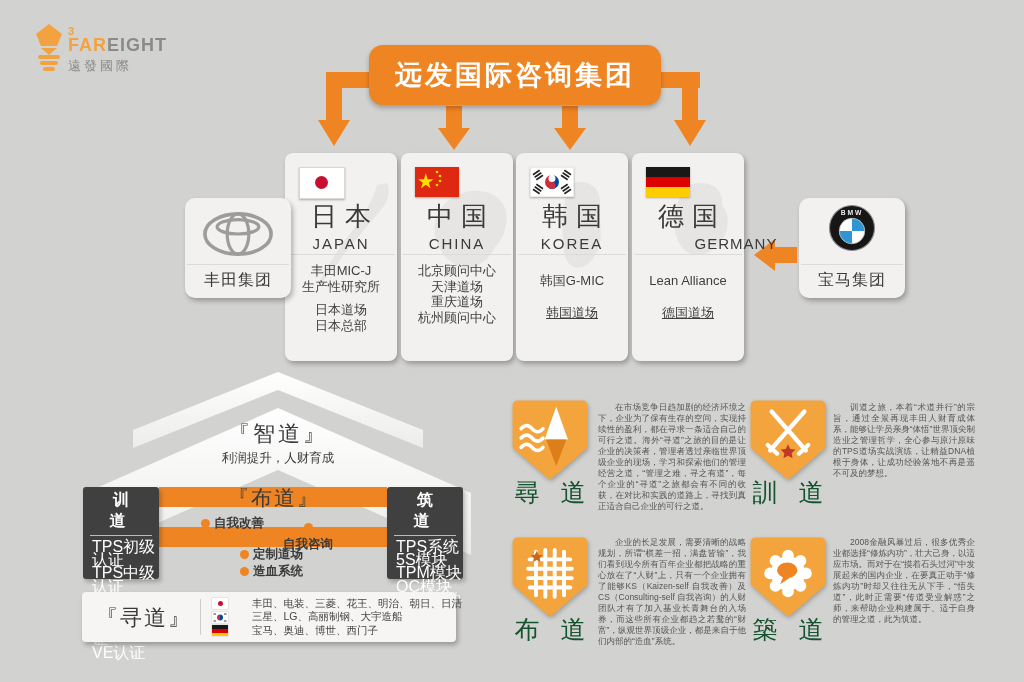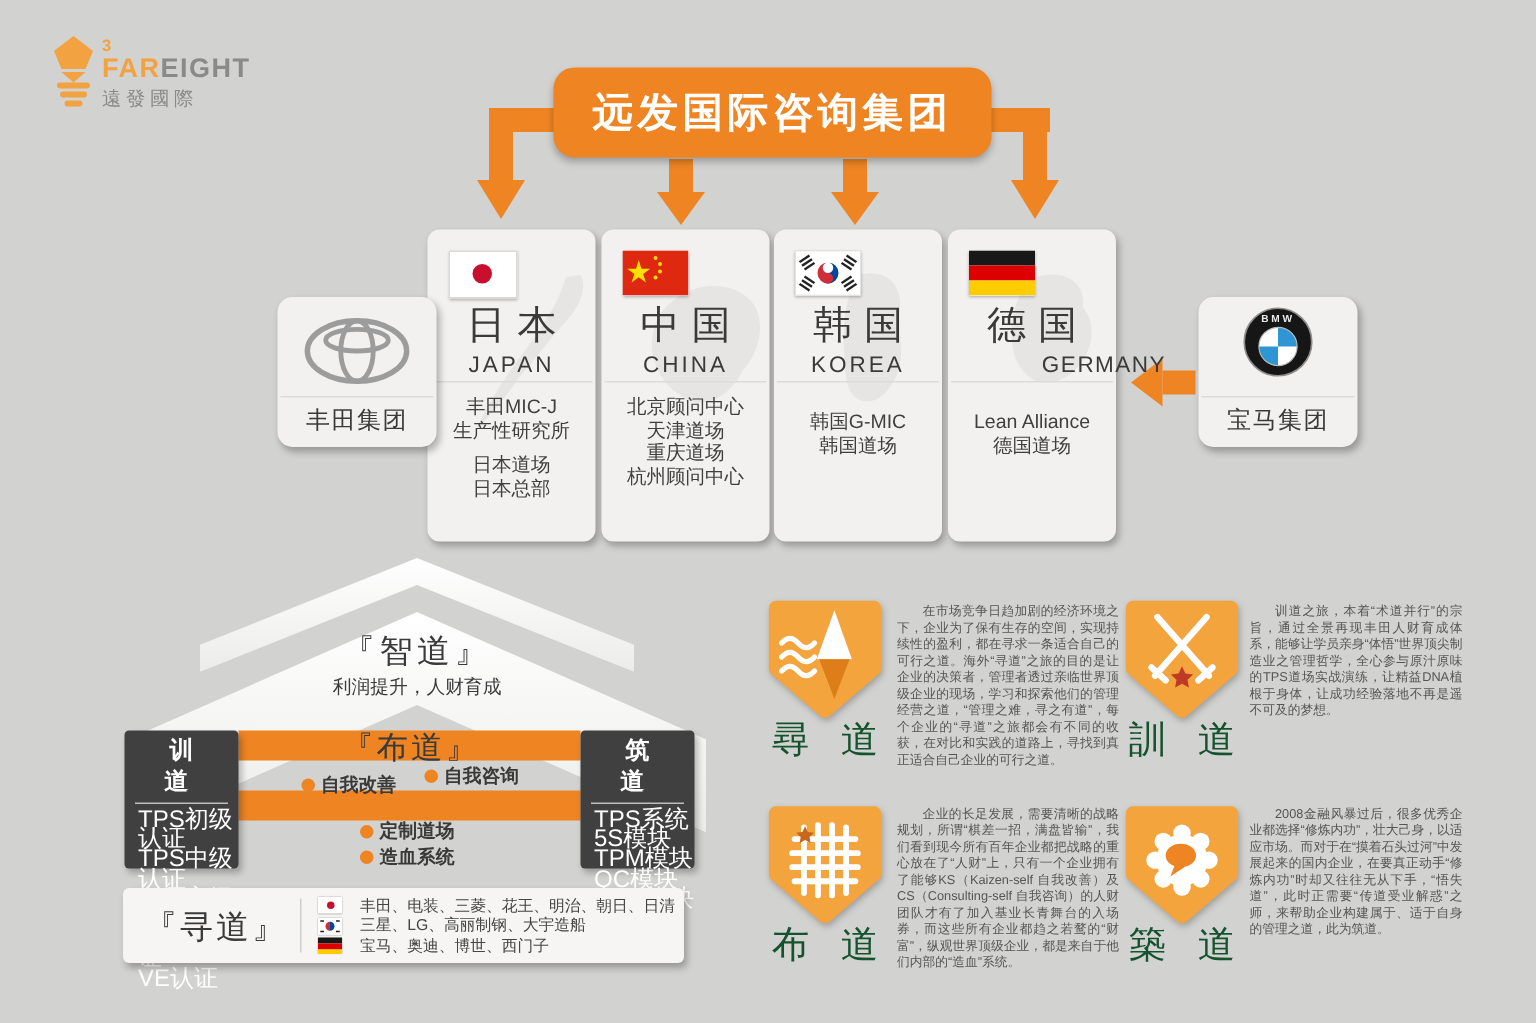--- a/index.html
+++ b/index.html
@@ -24,21 +24,21 @@
         box-shadow:2px 3px 5px rgba(0,0,0,.28);z-index:3;}
   .map{position:absolute;right:2px;top:22px;width:86px;height:150px;}
   .flag{position:absolute;left:14px;top:14px;width:44px;height:30px;box-shadow:0 1px 2px rgba(0,0,0,.3);overflow:hidden;}
   .flag-jp{background:#fff;border:1px solid #d9d8d6;}
   .jp-dot{position:absolute;left:15px;top:8px;width:13px;height:13px;border-radius:50%;background:#c8102e;}
   .flag-de .s1{height:10px;background:#181818;} .flag-de .s2{height:10px;background:#dd0000;} .flag-de .s3{height:10px;background:#ffcc00;}
   .cname{position:absolute;left:0;top:46px;width:100%;text-align:center;font-size:26px;letter-spacing:8px;text-indent:8px;font-weight:500;}
   .cen{position:absolute;left:0;top:82px;width:100%;text-align:center;font-size:15px;letter-spacing:2px;}
   .cdiv{position:absolute;left:2px;right:2px;top:101px;border-top:1px solid #dcdbd9;}
   .clines{position:absolute;left:0;top:110px;width:100%;text-align:center;font-size:13px;line-height:15.5px;color:#3f3f3f;}
-  .gap8{margin-top:8px;} .mt10{margin-top:10px;} .mt16{}
+  .gap8{margin-top:8px;} .mt10{margin-top:10px;} .mt16{margin-top:16px;text-decoration:underline;}
 
   
   .partner{position:absolute;top:198px;width:106px;height:100px;background:#f2f1ef;border-radius:10px;
            box-shadow:2px 3px 5px rgba(0,0,0,.28);z-index:3;}
   .pdiv{position:absolute;left:2px;right:2px;top:66px;border-top:1px solid #dcdbd9;}
   .pname{position:absolute;left:0;top:72px;width:100%;text-align:center;font-size:16px;letter-spacing:1px;}
 
   
   .arrows{position:absolute;left:0;top:0;z-index:1;}
 
@@ -58,21 +58,21 @@
   .obox-items{margin-top:4px;padding-left:9px;font-size:16px;line-height:13.2px;}
   .cube-wrap{position:absolute;left:186px;top:462px;width:176px;height:126px;z-index:6;filter:drop-shadow(2px 3px 3px rgba(0,0,0,.3));}
   .cube-title{position:absolute;left:196px;top:484px;width:156px;text-align:center;font-size:21px;letter-spacing:2px;z-index:7;}
   .bullet{position:absolute;display:flex;align-items:center;gap:4px;font-size:12.5px;font-weight:600;z-index:7;}
   .dot{width:9px;height:9px;border-radius:50%;background:#ef8423;flex:0 0 auto;}
   .seekbar{position:absolute;left:82px;top:592px;width:374px;height:50px;background:#f6f5f4;border-radius:4px;
            box-shadow:2px 3px 5px rgba(0,0,0,.28);z-index:5;}
   .seek-title{position:absolute;left:12px;top:11px;width:100px;text-align:center;font-size:22px;letter-spacing:2px;}
   .seek-div{position:absolute;left:118px;top:7px;bottom:7px;border-left:1px solid #cfcecd;}
   .seek-rows{position:absolute;left:130px;top:5px;}
-  .seek-row{display:flex;align-items:center;gap:12px;height:13.5px;}
+  .seek-row{display:flex;align-items:center;gap:24px;height:13.5px;}
   .mini-flag{width:16px;height:11px;position:relative;flex:0 0 auto;box-shadow:0 0 1px rgba(0,0,0,.4);}
   .mf-jp{background:#fff;} .mf-jp i{position:absolute;left:5.5px;top:3px;width:5px;height:5px;border-radius:50%;background:#c8102e;display:block;}
   .mf-de i{display:block;height:3.66px;} .mf-de .a{background:#181818;} .mf-de .b{background:#dd0000;} .mf-de .c{background:#ffcc00;}
   .seek-co{font-size:10.5px;color:#454545;white-space:nowrap;}
 
   
   .penta{position:absolute;width:78px;height:82px;filter:drop-shadow(1px 2px 2px rgba(0,0,0,.25));}
   .plabel{position:absolute;width:108px;text-align:center;font-size:25px;letter-spacing:7px;text-indent:7px;color:#14532d;}
   .ptext{position:absolute;font-size:8.5px;line-height:11px;color:#555;text-align:justify;text-indent:2em;}
 </style>
@@ -266,21 +266,21 @@
   </div>
 
   <div class="cube-wrap">
     
   </div>
   <div class="cube-title">『布道』</div>
   <div class="bullet" style="left:201px;top:515px;">
     <span class="dot"></span>
     <span>自我改善</span>
   </div>
-  <div class="bullet" style="left:283px;top:509px;">
+  <div class="bullet" style="left:283px;top:523px;flex-direction:column;">
     <span class="dot"></span>
     <span>自我咨询</span>
   </div>
   <div class="bullet" style="left:240px;top:546px;">
     <span class="dot"></span>
     <span>定制道场</span>
   </div>
   <div class="bullet" style="left:240px;top:563px;">
     <span class="dot"></span>
     <span>造血系统</span>

